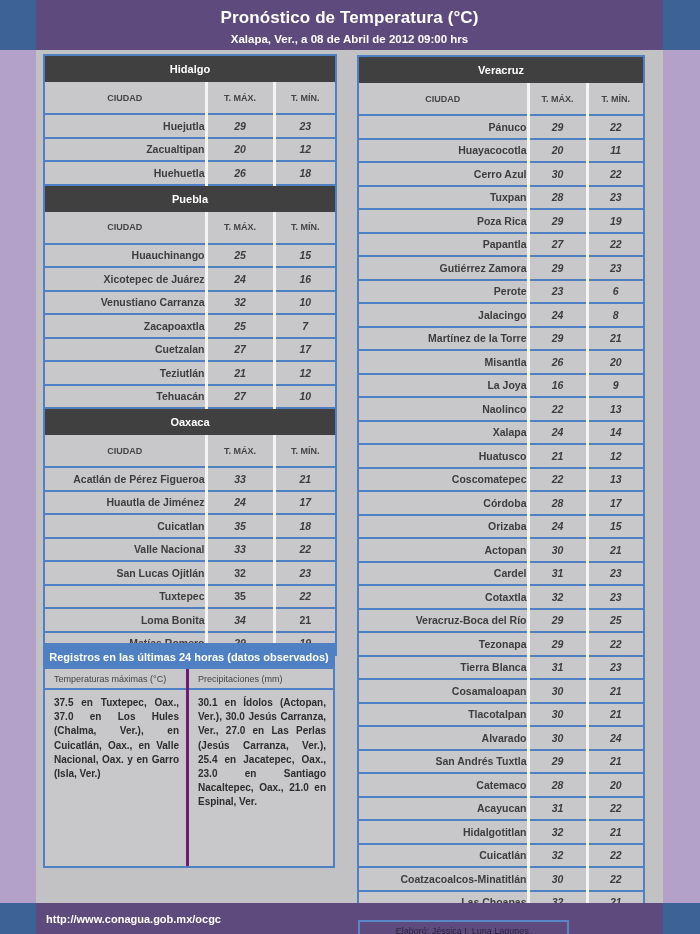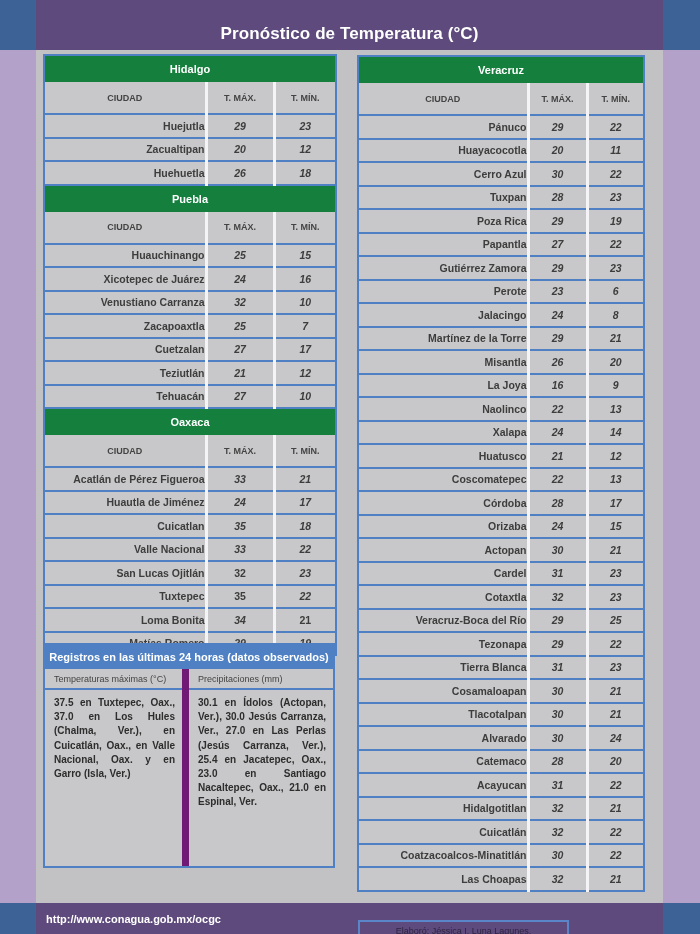--- a/index.html
+++ b/index.html
@@ -12,21 +12,21 @@
   }
   .top-band, .bottom-band {
     position: absolute; left: 0; width: 700px; background: #3c6296;
   }
   .top-band { top: 0; height: 50px; }
   .bottom-band { top: 903px; height: 31px; }
   .header-box {
     position: absolute; left: 36px; width: 627px; top: 0; height: 50px;
     background: #5e4a7c; color: #fff; text-align: center;
   }
-  .header-title { font-size: 17px; font-weight: bold; margin-top: 24px; letter-spacing: 0.1px; }
+  .header-title { font-size: 17px; font-weight: bold; margin-top: 8px; letter-spacing: 0.1px; }
   .header-sub { font-size: 11.5px; font-weight: bold; margin-top: 5px; }
   .canvas {
     position: absolute; left: 36px; top: 50px; width: 627px; height: 853px;
     background: #c2c1c4;
   }
   .footer-box {
     position: absolute; left: 36px; top: 903px; width: 627px; height: 40px;
     background: #5e4a7c;
   }
   .footer-url {
@@ -37,21 +37,21 @@
     border: 2px solid #5b85c9; color: #2c2440; font-size: 9px;
     text-align: center; line-height: 18px; margin-top: 12px;
   }
 
   table.tbl {
     position: absolute; border-collapse: collapse; table-layout: fixed;
     background: #c8c7c9; border: 2px solid #4e80c3;
   }
   .tbl td, .tbl th { height: 23.5px; font-size: 10.5px; }
   .tbl .state-row td {
-    background: #15803d; color: #fff; font-weight: bold; text-align: center;
+    background: #404040; color: #fff; font-weight: bold; text-align: center;
     height: 27px; font-size: 11px;
   }
   .tbl .head-row td {
     background: #c8c7c9; color: #444; font-size: 9px; font-weight: bold; text-align: center;
     border-bottom: 2px solid #4e80c3; height: 32px;
   }
   .tbl .data-row td { border-bottom: 2px solid #4e80c3; }
   .tbl td.c-city { font-weight: bold; color: #3d3d3d; text-align: right; }
   .tbl td.c-num { text-align: center; font-weight: bold; font-style: italic; color: #3d3d3d; }
   .tbl td.c-num.upright { font-style: normal; }
@@ -63,21 +63,21 @@
   .obs {
     position: absolute; left: 7px; top: 593px; width: 292px; height: 225px;
     border: 2px solid #4e80c3; background: #c8c7c9;
   }
   .obs-title {
     background: #4e80c3; color: #fff; font-weight: bold; font-size: 11px;
     text-align: center; height: 24px; line-height: 24px;
   }
   .obs-cols { display: flex; height: 197px; }
   .obs-col { width: 50%; position: relative; }
-  .obs-col.left { border-right: 7px solid #701a75; }
+  .obs-col.left { border-right: 3px solid #701a75; }
   .obs-sub {
     font-size: 9px; color: #444; height: 21px; line-height: 21px; padding-left: 9px;
     border-bottom: 2px solid #4e80c3;
   }
   .obs-text {
     font-size: 10px; font-weight: bold; color: #2d2d2d; padding: 6px 7px 0 9px;
     text-align: justify; line-height: 14.2px;
   }
 </style>
 </head>
@@ -359,20 +359,25 @@
         </tr>
         <tr class="data-row">
           <td class="c-city sep-r">Tlacotalpan</td>
           <td class="c-num sep-r">30</td>
           <td class="c-num">21</td>
         </tr>
         <tr class="data-row">
           <td class="c-city sep-r">Alvarado</td>
           <td class="c-num sep-r">30</td>
           <td class="c-num">24</td>
+        </tr>
+        <tr class="data-row">
+          <td class="c-city sep-r">San Andrés Tuxtla</td>
+          <td class="c-num sep-r">29</td>
+          <td class="c-num">21</td>
         </tr>
         <tr class="data-row">
           <td class="c-city sep-r">Catemaco</td>
           <td class="c-num sep-r">28</td>
           <td class="c-num">20</td>
         </tr>
         <tr class="data-row">
           <td class="c-city sep-r">Acayucan</td>
           <td class="c-num sep-r">31</td>
           <td class="c-num">22</td>

